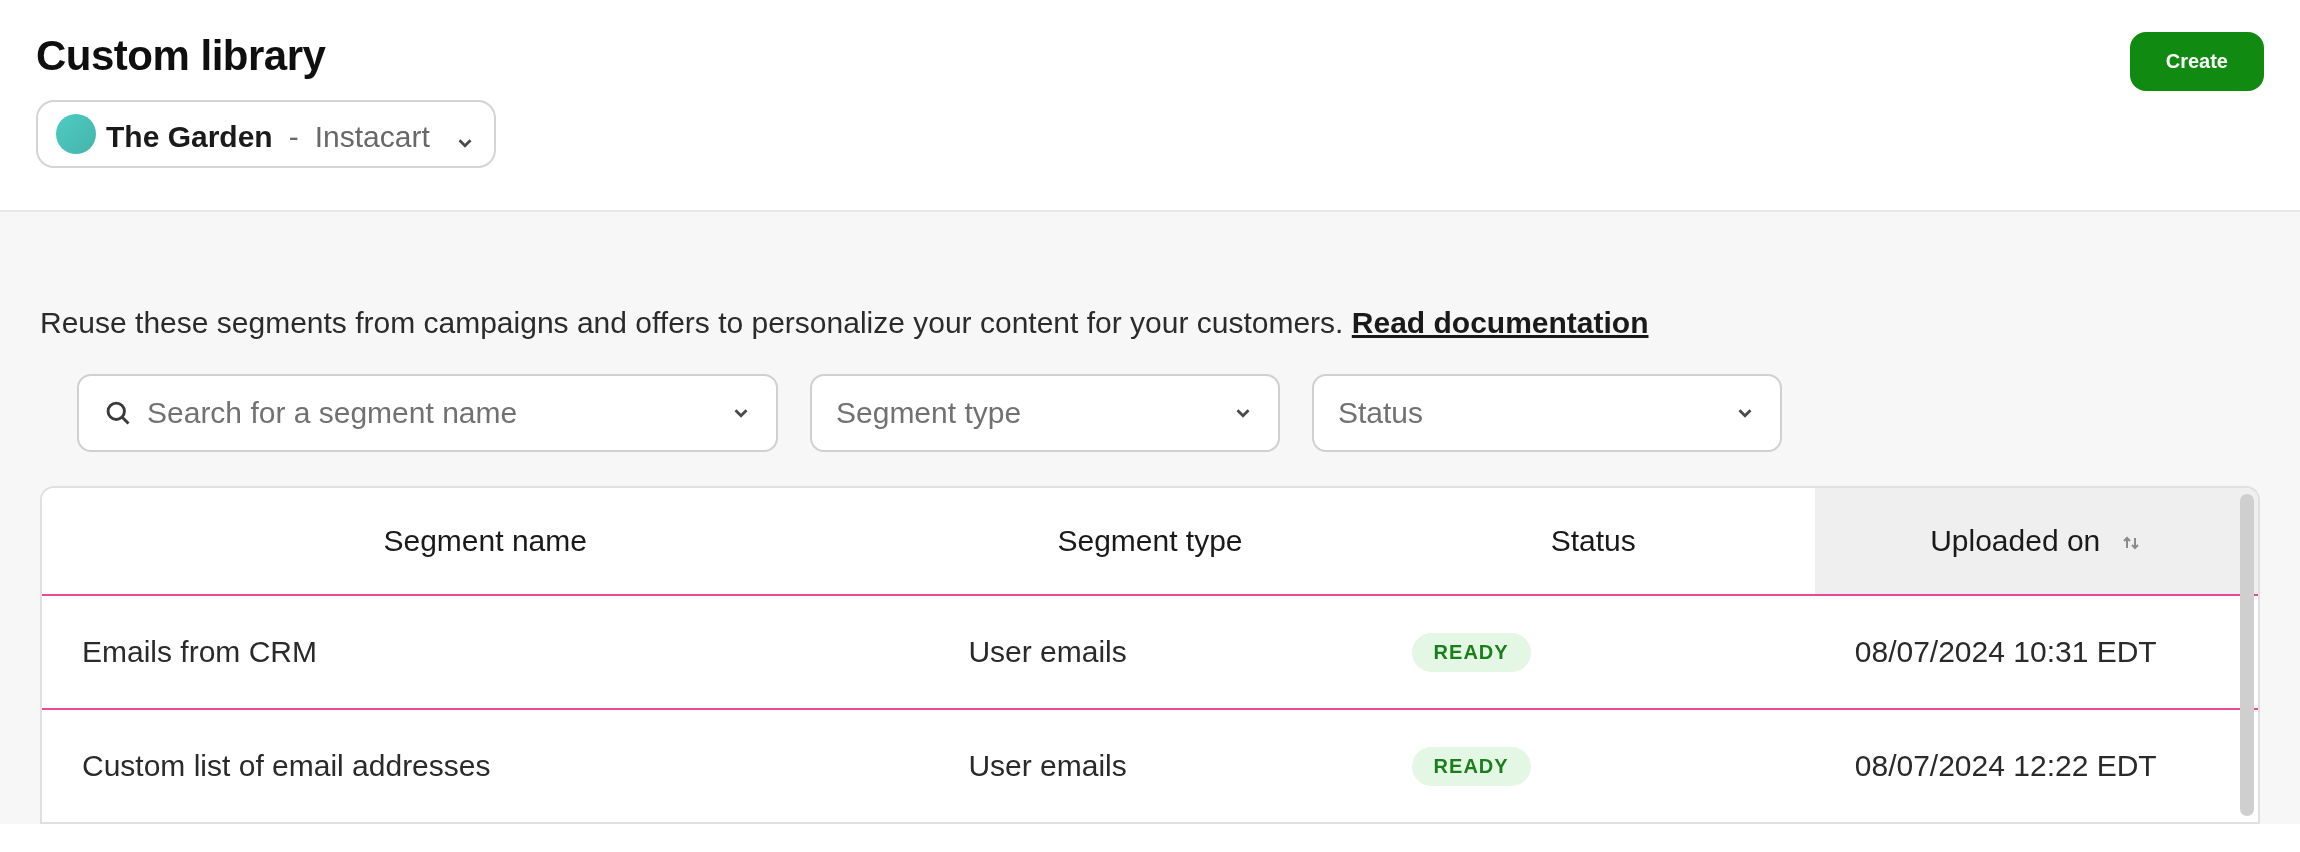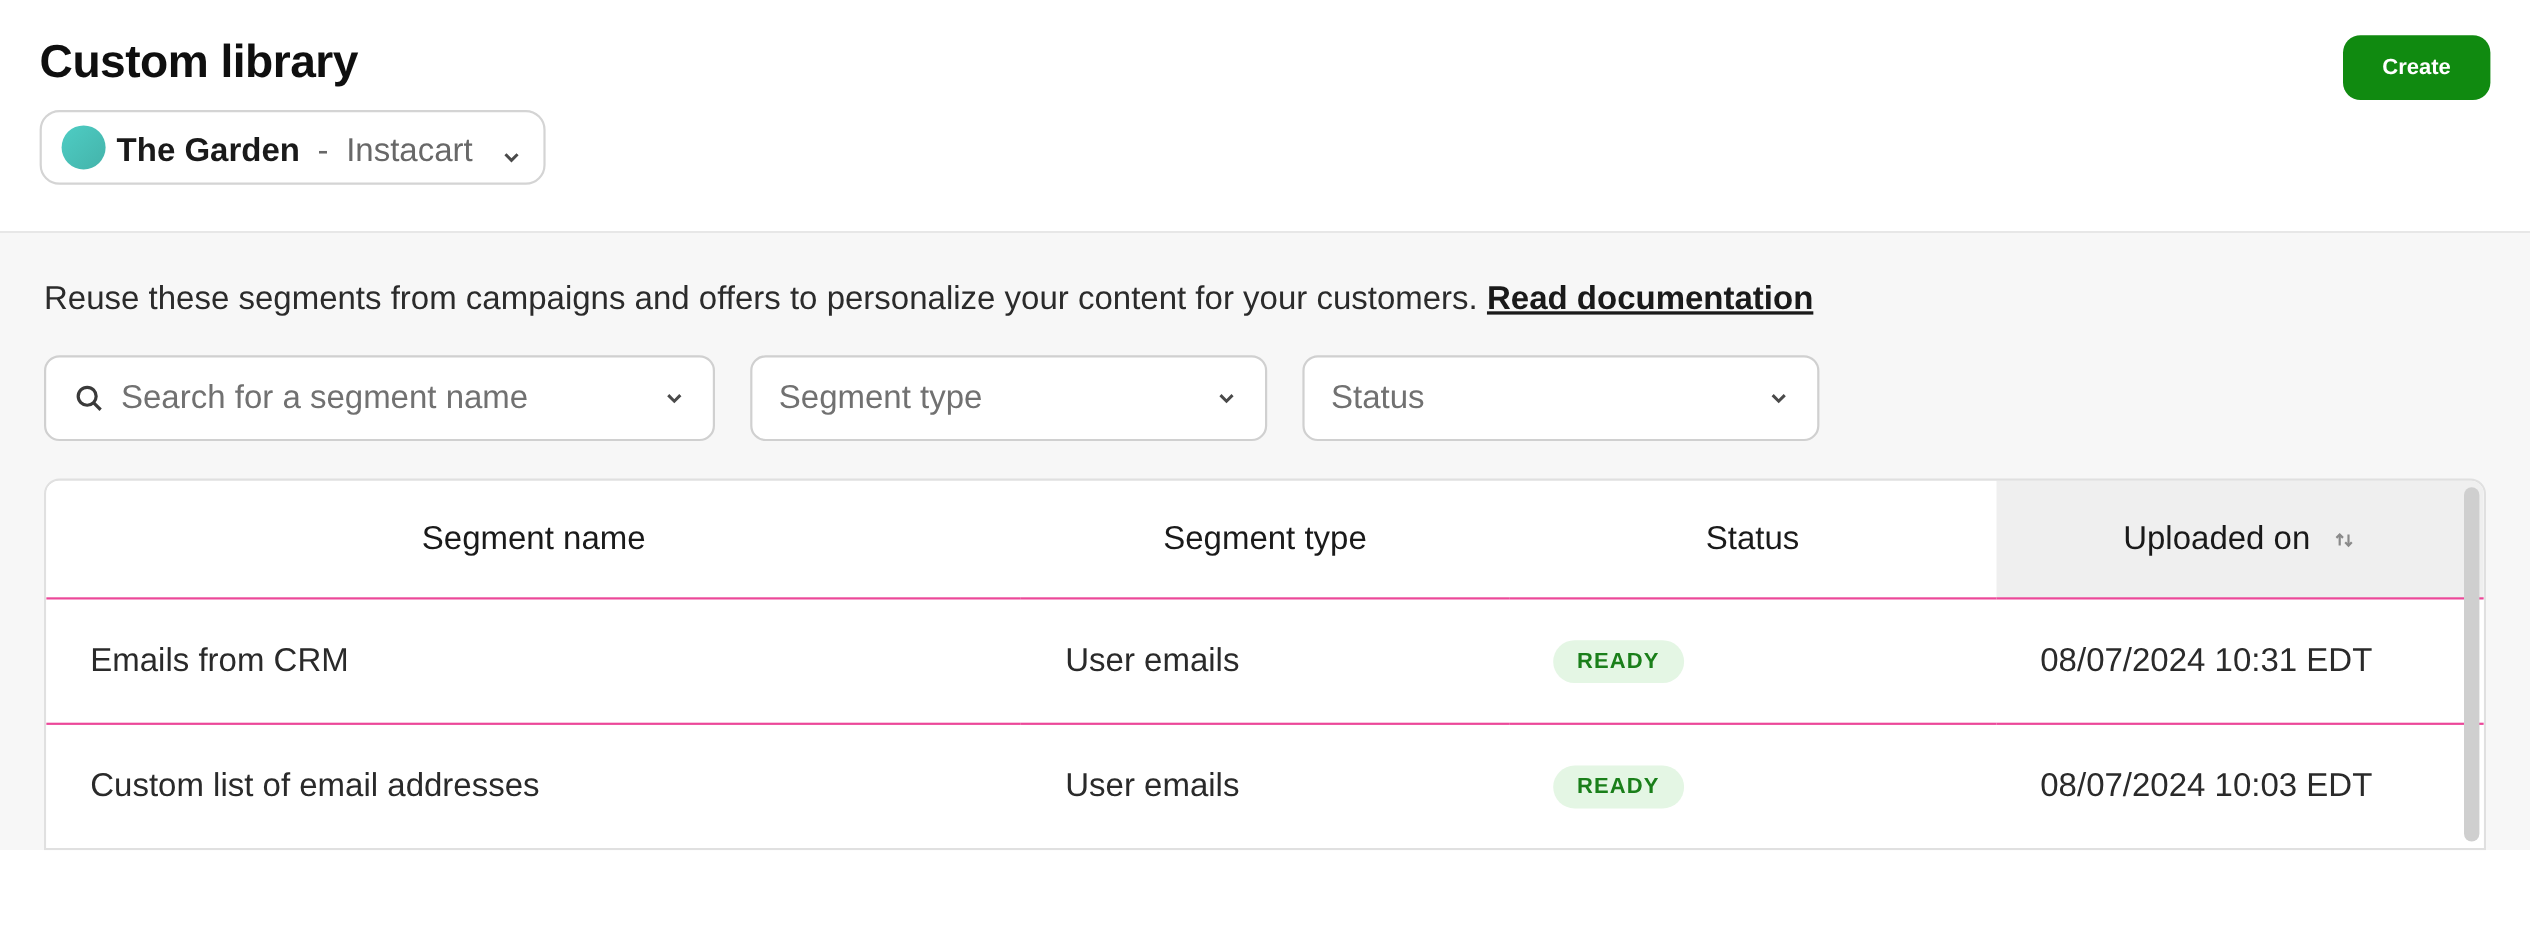--- a/index.html
+++ b/index.html
@@ -51,21 +51,21 @@
     border-radius: 16px;
     padding: 18px 36px;
     cursor: pointer;
   }
   .divider {
     margin-top: 42px;
     border-bottom: 2px solid #e7e7e7;
   }
   .lower-region {
     background: #f7f7f7;
-    padding: 43px 40px 0 40px;
+    padding: 94px 40px 0 40px;
   }
   .desc-row {
     font-size: 30px;
     color: #2b2b2b;
   }
   .doc-link {
     color: #1a1a1a;
     text-decoration: underline;
     font-weight: 600;
     cursor: pointer;
@@ -78,21 +78,21 @@
   .combo {
     border: 2px solid #d0d0d0;
     border-radius: 14px;
     background: #ffffff;
     display: flex;
     align-items: center;
     padding: 0 24px;
     height: 78px;
     cursor: pointer;
   }
-  .combo.search { width: 610px; }
+  .combo.search { width: 701px; margin-left: 37px; }
   .combo.type   { width: 470px; }
   .combo.status { width: 470px; }
   .combo-label {
     font-size: 30px;
     color: #717171;
     flex: 1;
   }
   .search-icon {
     width: 30px; height:30px; margin-right: 14px;
     display:inline-flex; align-items:center; justify-content:center;
@@ -256,20 +256,20 @@
             <span class="status-badge">READY</span>
           </td>
           <td>08/07/2024 10:31 EDT</td>
         </tr>
         <tr>
           <td>Custom list of email addresses</td>
           <td>User emails</td>
           <td>
             <span class="status-badge">READY</span>
           </td>
-          <td>08/07/2024 10:03 EDT</td>
+          <td>08/07/2024 12:22 EDT</td>
         </tr>
       </tbody>
     </table>
     <div class="scrollbar-fake"></div>
   </div>
 
 </div>
 
 </body></html>

